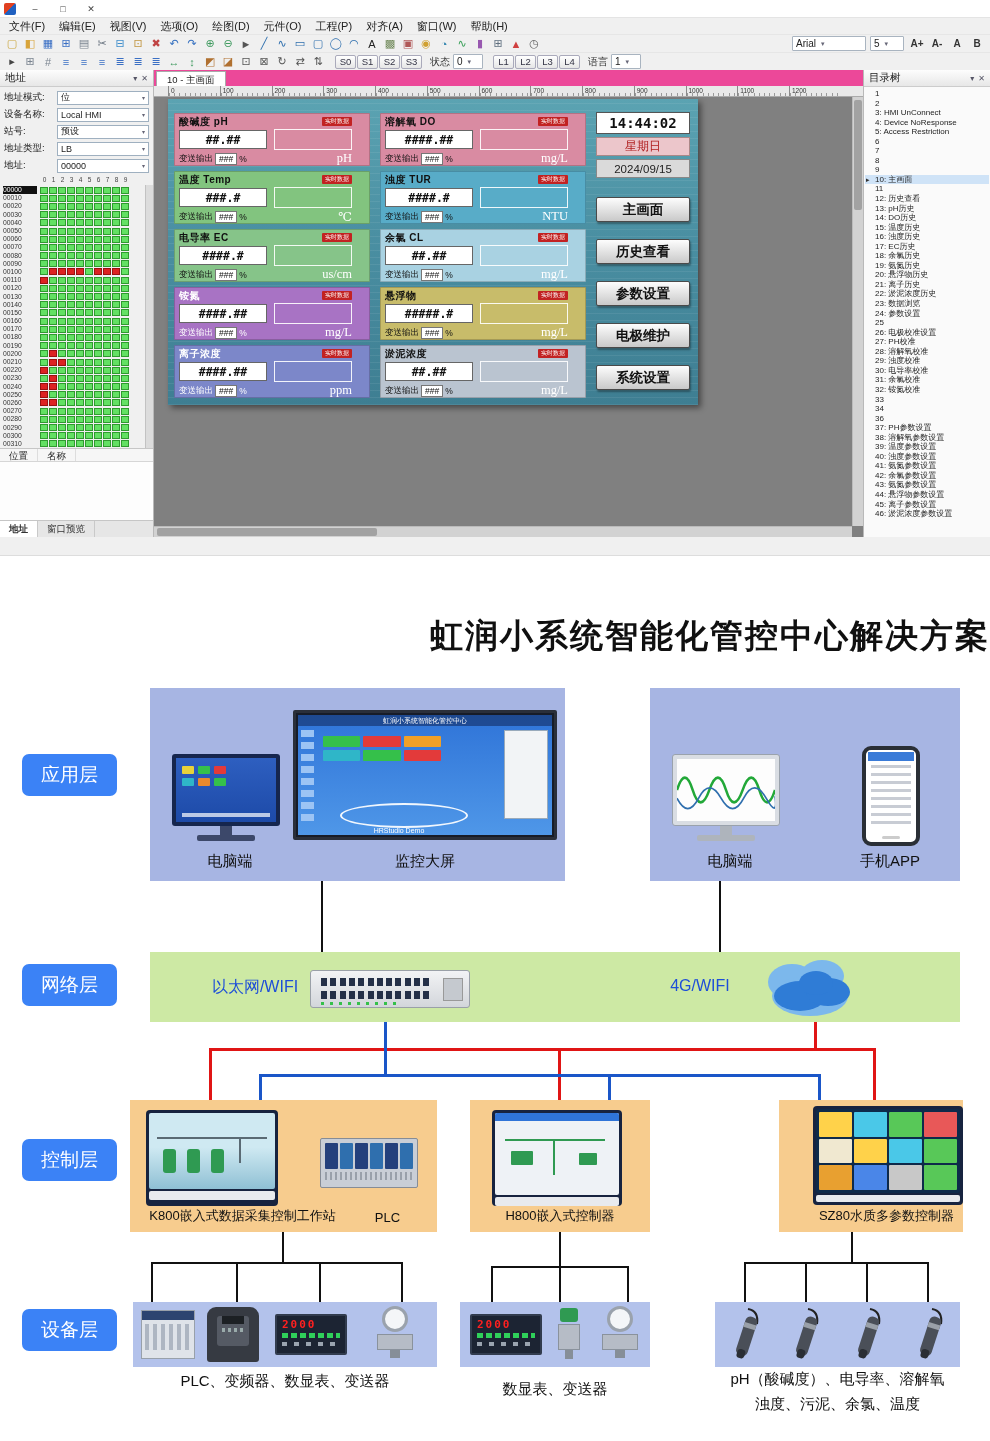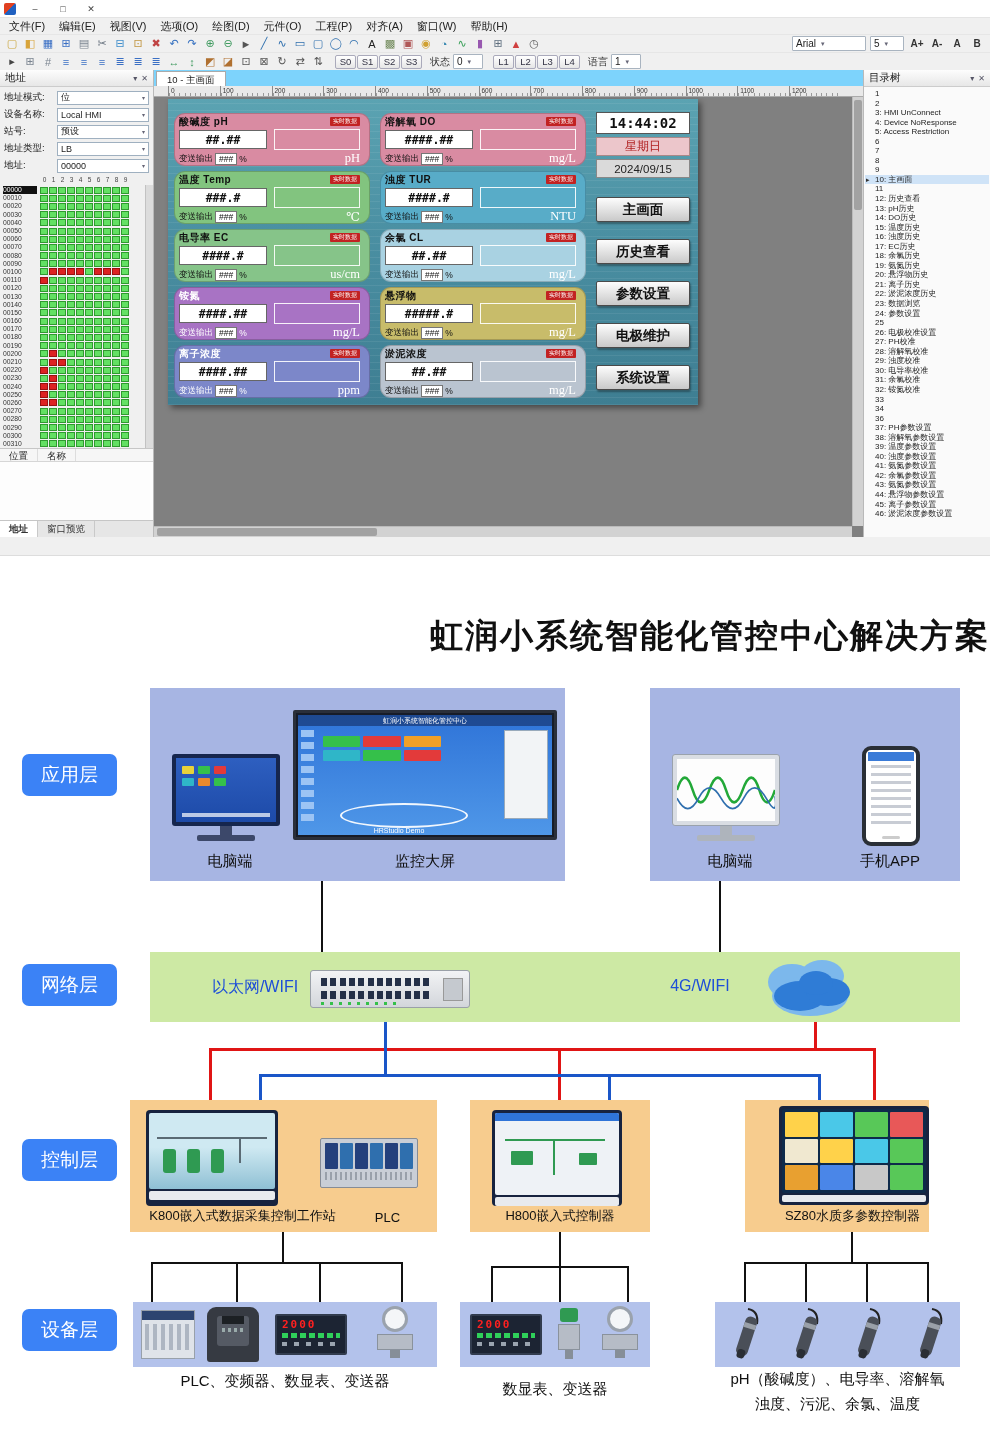--- a/index.html
+++ b/index.html
@@ -52,36 +52,36 @@
   .agrid-cell.red{background:#dd2222;border-color:#991111}
   .pos-header{height:14px;border-top:1px solid #c6c6c6;border-bottom:1px solid #d6d6d6;display:flex;font-size:9.5px;background:#f6f6f6;flex:none}
   .pos-header span{padding:0 9px;line-height:13px;border-right:1px solid #ddd}
   .pos-list{flex:1;background:#fdfdfd}
   .left-tabs{height:17px;display:flex;border-top:1px solid #c6c6c6;background:#e6e6e6;flex:none}
   .ltab{padding:0 9px;font-size:9.5px;border-right:1px solid #c9c9c9;display:flex;align-items:center;color:#333}
   .ltab.active{background:#fff;font-weight:bold}
 
   
   .canvas{flex:1;display:flex;flex-direction:column;background:#808080;position:relative}
-  .canvas-tabs{height:16px;background:#7dd3fc;display:flex;align-items:center;padding-left:2px;flex:none}
+  .canvas-tabs{height:16px;background:#ec4899;display:flex;align-items:center;padding-left:2px;flex:none}
   .ctab{background:#fff;border:1px solid #aaa;border-bottom:none;padding:0 10px;font-size:9.5px;height:15px;line-height:15px;color:#222}
   .ruler{height:11px;background:#e9e9e9;border-bottom:1px solid #aaa;display:flex;overflow:hidden;padding-left:14px;flex:none}
   .rtick{flex:none;width:51.76px;border-left:1px solid #8a8a8a;font-size:6.5px;color:#333;line-height:9px;padding-left:2px;position:relative}
   .rtick::after{content:"";position:absolute;bottom:0;left:0;right:0;height:3px;background:repeating-linear-gradient(90deg,#9a9a9a 0 1px,transparent 1px 5.2px)}
   .canvas-body{flex:1;position:relative;overflow:hidden}
   .vscroll{position:absolute;right:0;top:0;bottom:11px;width:11px;background:#d2d2d2;border-left:1px solid #bbb}
   .vscroll .thumb{position:absolute;left:1px;right:1px;top:3px;height:110px;background:#a2a2a2;border-radius:2px}
   .hscroll{position:absolute;left:0;right:11px;bottom:0;height:11px;background:#d2d2d2;border-top:1px solid #bbb}
   .hscroll .thumb{position:absolute;top:1px;bottom:1px;left:3px;width:220px;background:#a2a2a2;border-radius:2px}
 
   
   .hmi{position:absolute;left:14px;top:2px;width:530px;height:306px;background:linear-gradient(180deg,#5ba3b2 0%,#4a8fa2 45%,#3e7e92 100%);box-shadow:3px 3px 6px rgba(0,0,0,.45);overflow:hidden}
   .hmi::before{content:"";position:absolute;inset:0;background:repeating-linear-gradient(0deg,rgba(255,255,255,.07) 0 1px,transparent 1px 7px);pointer-events:none}
   .hmi-grid{position:absolute;left:6px;top:14px;display:grid;grid-template-columns:196px 206px;grid-auto-rows:53px;gap:5px 10px}
-  .param{position:relative;padding:2px 9px 2px 4px;border:1px solid rgba(0,0,0,.18);border-radius:11px}
+  .param{position:relative;padding:2px 17px 2px 4px;border:1px solid rgba(0,0,0,.18);border-radius:1px}
   .param-head{display:flex;align-items:center;height:11px}
   .param-name{font-size:10px;font-weight:bold;letter-spacing:.5px}
   .param-tag{margin-left:auto;background:#c22222;color:#fff;font-size:6px;line-height:9px;height:9px;padding:0 3px;border-radius:1px}
   .param-mid{display:flex;gap:7px;margin-top:2px;align-items:center}
   .param-value{background:#fff;border:1px solid #666;width:88px;height:19px;font:bold 11.5px "DejaVu Sans Mono",monospace;display:flex;align-items:center;justify-content:center;color:#111;flex:none}
   .param-spark{flex:1;height:21px;border:1px solid rgba(255,255,255,.9)}
   .param-foot{display:flex;align-items:center;margin-top:2px;font-size:8.5px;height:13px}
   .pf-chip{background:#fff;border:1px solid #777;padding:0 3px;margin:0 2px;font-size:8.5px;height:12px;line-height:11px;color:#111}
   .param-unit{margin-left:auto;color:#fff;font-family:"Liberation Serif","DejaVu Serif",serif;font-size:12.5px}
   .hmi-right{position:absolute;left:428px;top:13px;width:94px}
@@ -1231,21 +1231,21 @@
           <span class="gl" style="left:10px;top:26px;width:100px;height:2px"></span>
           <span class="gl" style="left:58px;top:26px;width:2px;height:36px"></span>
           <span class="grect" style="left:16px;top:38px;width:22px;height:14px"></span>
           <span class="grect" style="left:84px;top:40px;width:18px;height:12px"></span>
         </div>
         <div class="k800-keys"></div>
       </div>
       <div class="ctrl-caption" style="left:0;width:180px">H800嵌入式控制器</div>
     </div>
 
-    <div class="ctrl-box" style="left:745px;width:184px">
+    <div class="ctrl-box" style="left:779px;width:184px">
       <div class="device-frame" style="left:34px;top:6px;width:150px;height:99px">
         <div class="sz-screen">
           <span style="background:#ffd24a"></span>
             <span style="background:#4ac8e8"></span>
             <span style="background:#58c858"></span>
             <span style="background:#e85858"></span>
           <span style="background:#f0e8d0"></span>
             <span style="background:#ffd24a"></span>
             <span style="background:#4ac8e8"></span>
             <span style="background:#58c858"></span>

